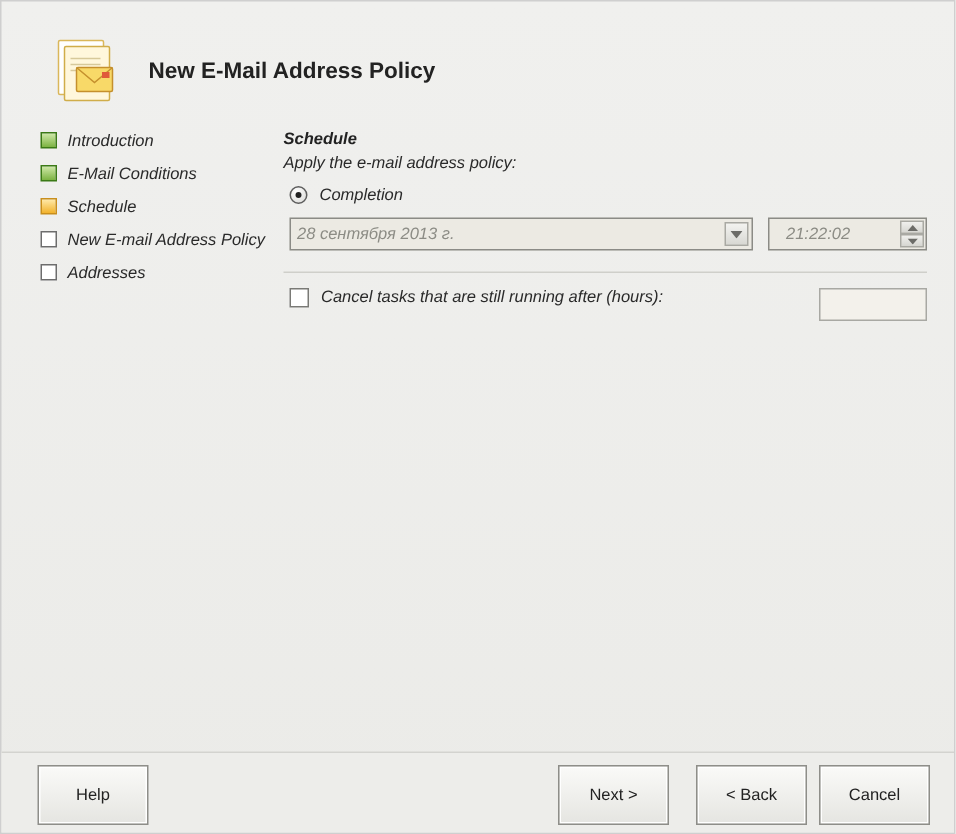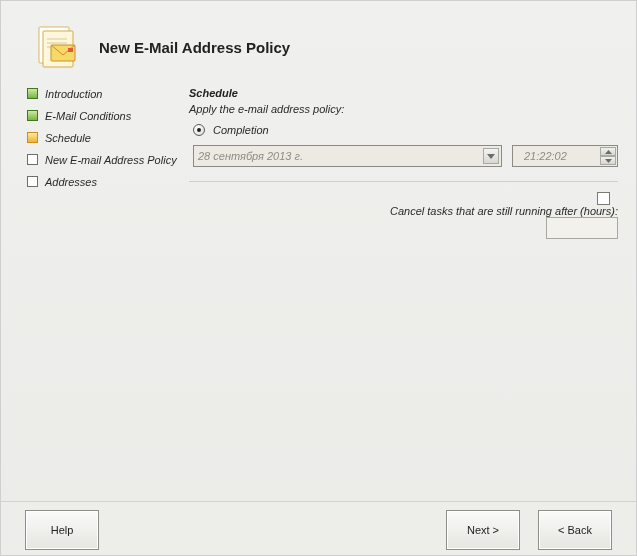--- a/index.html
+++ b/index.html
@@ -145,23 +145,22 @@
     border: 1px solid #a9a9a3;
     display: flex; align-items: center; justify-content: center;
   }
   .hr {
     border: none;
     border-top: 1px solid #cfcfca;
     margin: 14px 0 10px 0;
   }
   .check-row {
     display: flex;
-    align-items: flex-end;
+    align-items: flex-start;
     margin: 0 0 0 4px;
-    flex-direction: column;
   }
   .check-box {
     width: 13px; height: 13px;
     border: 1px solid #7a7a76;
     background: #fff;
     margin-right: 8px;
     flex: none;
   }
   .hours-input {
     width: 72px; height: 22px;
@@ -282,15 +281,16 @@
         <span class="hours-input"></span>
       </div>
     </div>
   </div>
 
   <div class="buttons">
     <button class="btn">Help</button>
     <span class="spacer"></span>
     <button class="btn" style="margin-right:18px">Next &gt;</button>
     <button class="btn" style="margin-right:8px">&lt; Back</button>
+    <button class="btn">Cancel</button>
   </div>
 
 </div>
 
 </body></html>

